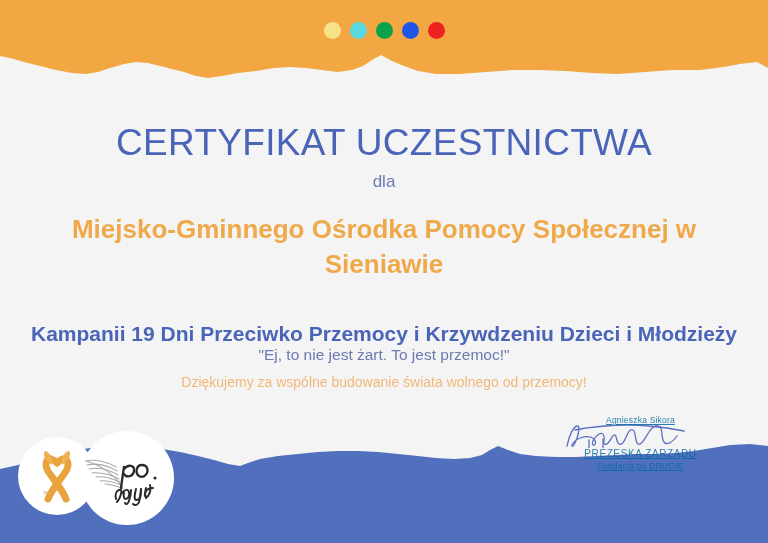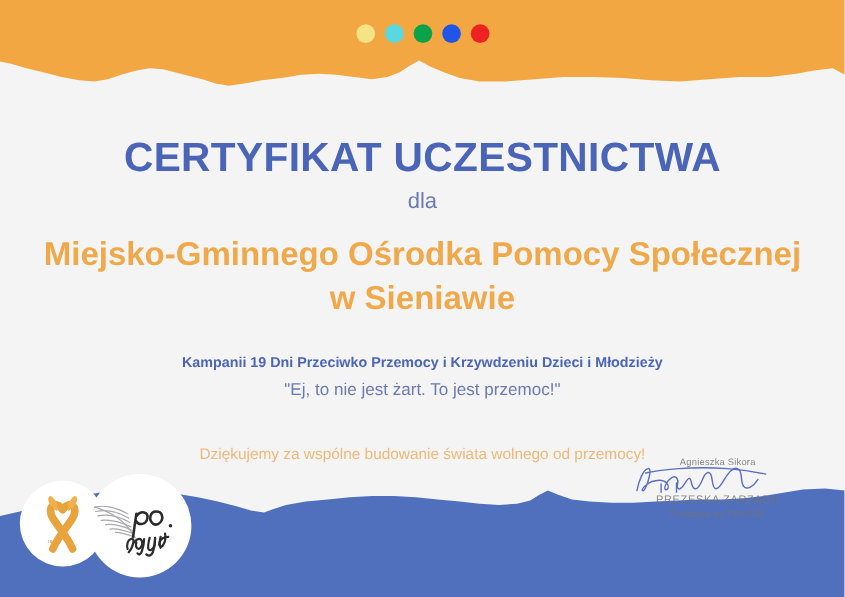--- a/index.html
+++ b/index.html
@@ -61,86 +61,87 @@
     height: 543px;
     z-index: 4;
     text-align: center;
   }
 
   .title {
     position: absolute;
     top: 122px;
     width: 768px;
     font-size: 37px;
-    font-weight: bold;
+    font-weight: normal;
     letter-spacing: 0.3px;
     color: #4a64b8;
   }
 
   .for-label {
     position: absolute;
     top: 172px;
     width: 768px;
-    font-size: 20px;
+    font-size: 17px;
     color: #6b7ab0;
   }
 
   .recipient {
     position: absolute;
     top: 212px;
     width: 768px;
-    font-size: 30px;
+    font-size: 26px;
     font-weight: bold;
     line-height: 1.33;
     color: #f0a94a;
     padding: 0 28px;
   }
 
   .reason {
     position: absolute;
     top: 298px;
     width: 768px;
     font-size: 15px;
     color: #6b7ab0;
   }
 
   .campaign {
     position: absolute;
     top: 322px;
     width: 768px;
-    font-size: 13px;
+    font-size: 21px;
     font-weight: bold;
     color: #4a64b8;
   }
 
   .slogan {
     position: absolute;
     top: 346px;
     width: 768px;
     font-size: 15.5px;
     color: #6b7ab0;
   }
 
   .thanks {
     position: absolute;
-    top: 404px;
+    top: 374px;
     width: 768px;
     font-size: 14px;
     color: #f0b877;
   }
 
   
   .signature {
     position: absolute;
     top: 415px;
-    left: 565px;
+    left: 553px;
     width: 175px;
     text-align: center;
-    color: #737373;
+    color: #0369a1;
     z-index: 5;
+    text-decoration: underline;
   }
   .sig-name {
     font-size: 8.5px;
     letter-spacing: 0.2px;
     opacity: 0.85;
   }
   .sig-scribble {
     height: 26px;
     margin-top: -3px;
   }

